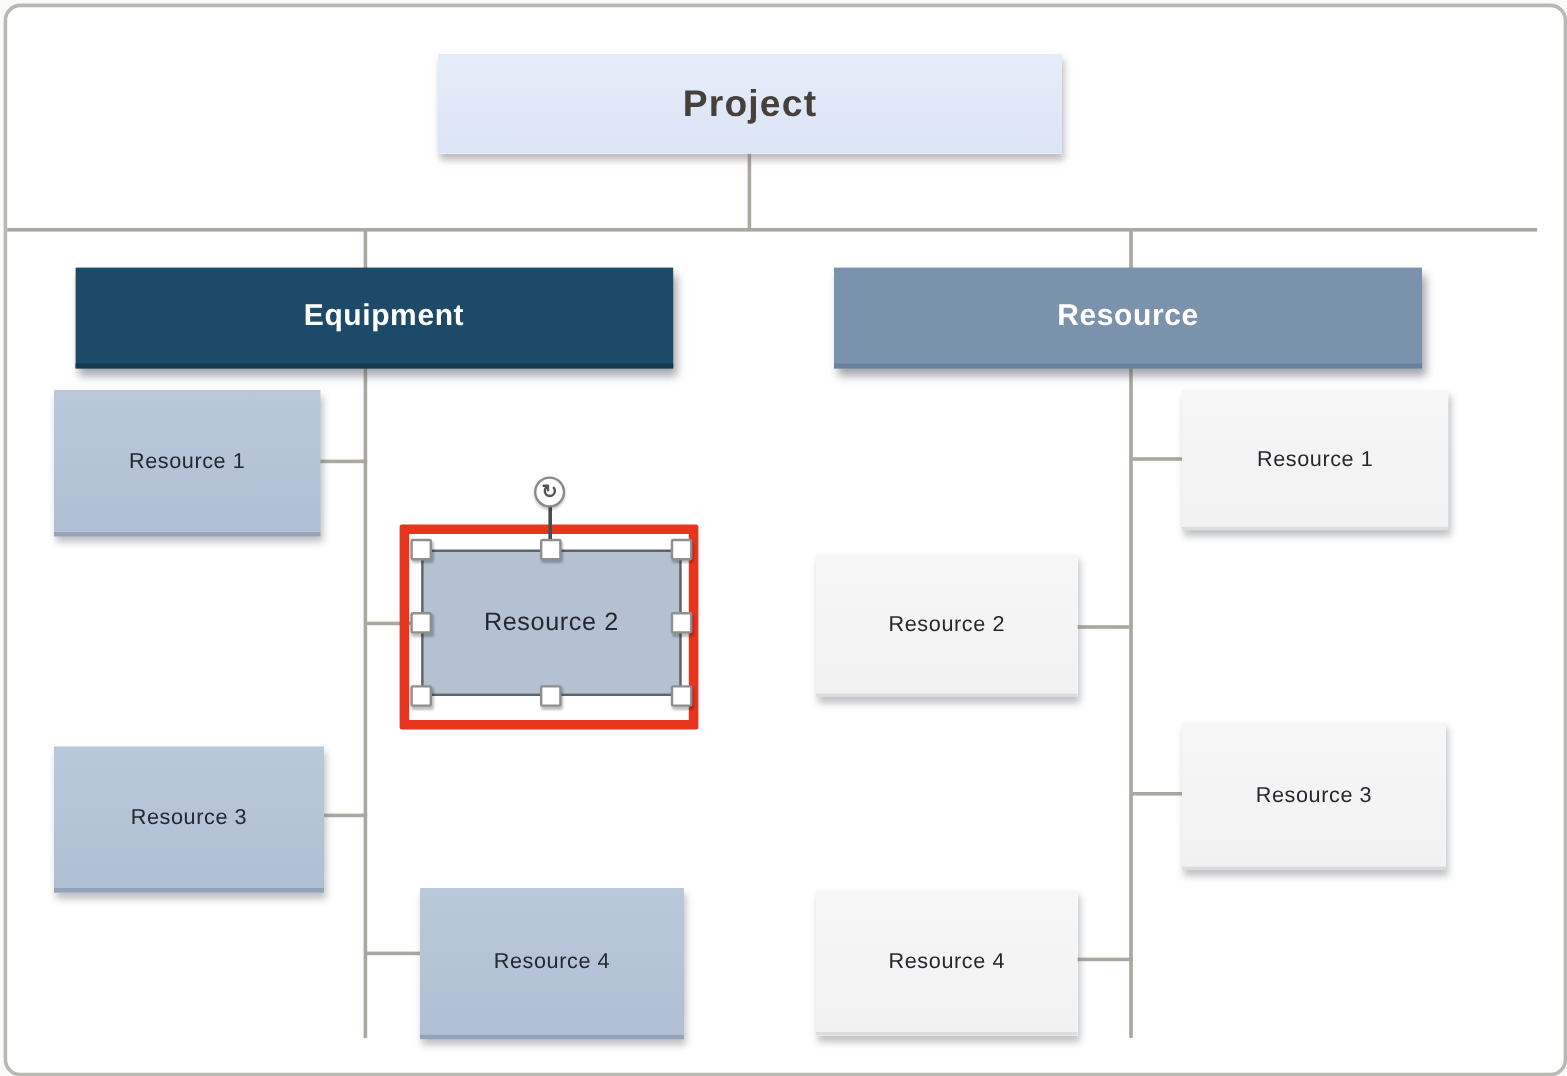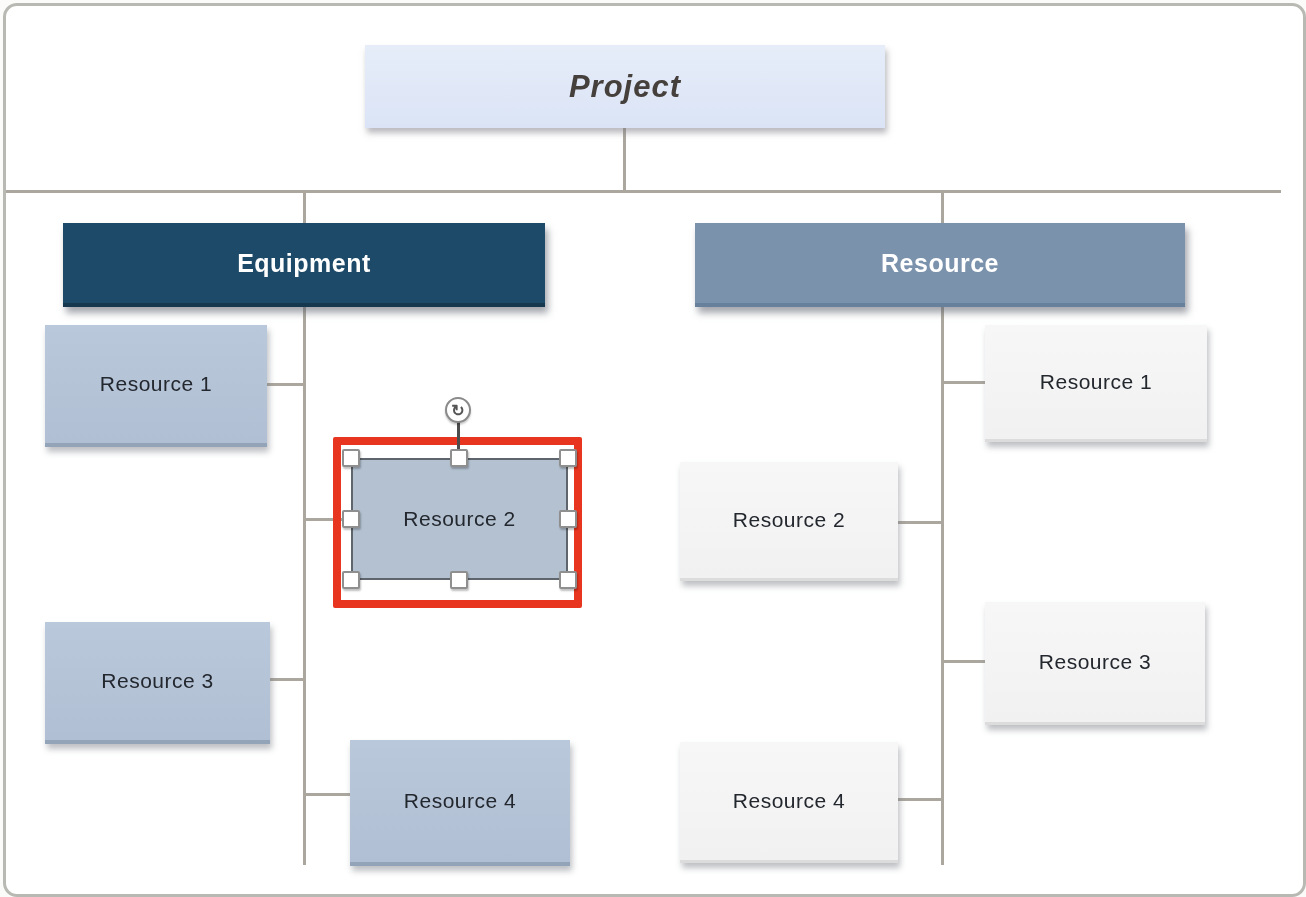--- a/index.html
+++ b/index.html
@@ -5,21 +5,21 @@
   html,body{margin:0;padding:0;background:#f6f6f4;font-family:"Liberation Sans",sans-serif;}
   #stage{position:relative;width:1306px;height:897px;background:#fbfbfa;overflow:hidden;}
   .card{position:absolute;left:3px;top:3px;width:1297px;height:888px;background:#ffffff;
         border:3px solid #b9b9b4;border-radius:14px;}
   
   .hline,.vline{position:absolute;background:#aba79e;}
   .hline{height:3px;}
   .vline{width:3px;}
   
   .node{position:absolute;display:flex;align-items:center;justify-content:center;
-        color:#23272e;font-size:21px;letter-spacing:0.5px;
+        color:#23272e;font-size:18px;letter-spacing:0.5px;
         box-shadow:2px 5px 6px rgba(110,115,125,0.45);}
   .node .lbl{pointer-events:none;}
   .root-node{background:linear-gradient(#e6edf9,#dbe4f6);color:#45403c;
              font-size:31px;font-weight:bold;letter-spacing:1px;
              box-shadow:2px 5px 6px rgba(120,120,130,0.5);}
   .branch-hdr{color:#ffffff;font-size:25px;font-weight:bold;letter-spacing:0.5px;
               box-shadow:3px 6px 7px rgba(90,95,105,0.55);}
   .hdr-equipment{background:#1d4a68;border-bottom:4px solid #16384f;}
   .hdr-materials{background:#7b92ad;border-bottom:4px solid #67809c;}
   .res-blue{background:linear-gradient(#bac8db,#b0bfd3);border-bottom:4px solid #93a3b8;}
@@ -56,25 +56,25 @@
 
   <div class="hline" style="left:266px;top:383px;width:40px;"></div>
   <div class="hline" style="left:305px;top:518px;width:48px;"></div>
   <div class="hline" style="left:268px;top:678px;width:38px;"></div>
   <div class="hline" style="left:305px;top:793px;width:48px;"></div>
   <div class="hline" style="left:942px;top:381px;width:45px;"></div>
   <div class="hline" style="left:897px;top:521px;width:47px;"></div>
   <div class="hline" style="left:942px;top:660px;width:45px;"></div>
   <div class="hline" style="left:897px;top:798px;width:47px;"></div>
 
-  <div class="node root-node" style="left:365px;top:45px;width:520px;height:83px;font-style:italic;">
+  <div class="node root-node" style="left:365px;top:45px;width:520px;height:83px;">
     <span class="lbl">Project</span>
   </div>
 
-  <div class="node branch-hdr hdr-equipment" style="left:63px;top:223px;width:482px;height:80px;">
+  <div class="node branch-hdr hdr-equipment" style="left:63px;top:223px;width:482px;height:80px;padding-left:16px;">
     <span class="lbl">Equipment</span>
   </div>
   <div class="node branch-hdr hdr-materials" style="left:695px;top:223px;width:490px;height:80px;">
     <span class="lbl">Resource</span>
   </div>
 
   <div class="node res-blue" style="left:45px;top:325px;width:222px;height:118px;">
     <span class="lbl">Resource 1</span>
   </div>
   <div class="node res-blue" style="left:45px;top:622px;width:225px;height:118px;">

